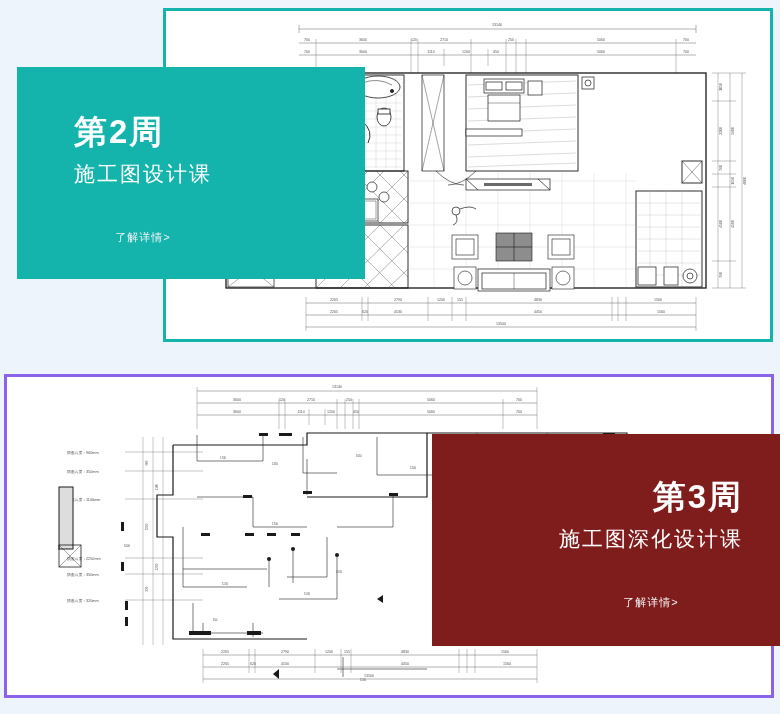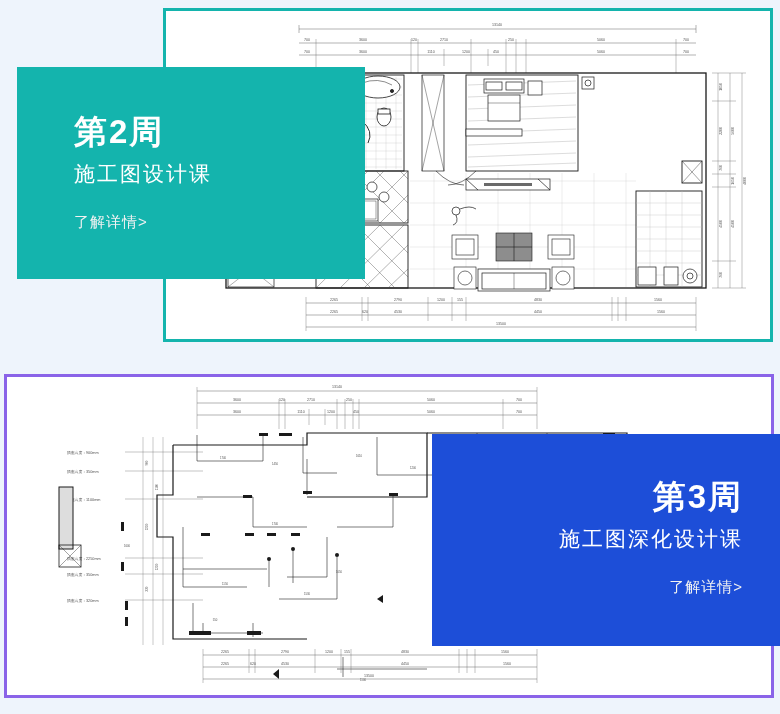--- a/index.html
+++ b/index.html
@@ -14,32 +14,32 @@
   
   .panel{position:absolute;background:#ffffff;box-sizing:border-box;}
   .panel.teal{border:3px solid #14b4ad;}
   .panel.purple{border:3px solid #8a63e8;}
 
   .sheet{position:absolute;inset:0;overflow:hidden;}
 
   
   .card{position:absolute;box-sizing:border-box;}
   .card.teal{background:#14b4ad;}
-  .card.purple{background:#1d4ed8;padding-left:41px;}
+  .card.purple{background:#7f1d1d;padding-left:41px;}
   .card .wk{
     color:#ffffff;font-size:33px;font-weight:bold;letter-spacing:2px;
     line-height:1.1;white-space:nowrap;
   }
   .card .sub{
     color:#ffffff;font-size:21px;font-weight:normal;letter-spacing:2px;
     line-height:1.2;white-space:nowrap;margin-top:11px;
   }
   .card .more{
-    color:#f2f2f2;font-size:15px;letter-spacing:1px;white-space:nowrap;
-    margin-top:27px;cursor:pointer;
+    color:#f2f2f2;font-size:11px;letter-spacing:1px;white-space:nowrap;
+    margin-top:44px;cursor:pointer;text-align:center;
   }
   .card.teal .inner{position:absolute;left:57px;top:47px;text-align:left;}
   .card.purple .inner{position:absolute;right:37px;top:45px;text-align:right;}
 
   
   .cad{position:absolute;left:0;top:0;}
   .cad text{font-family:"Liberation Sans",sans-serif;fill:#555;}
 </style>
 </head>
 <body>

